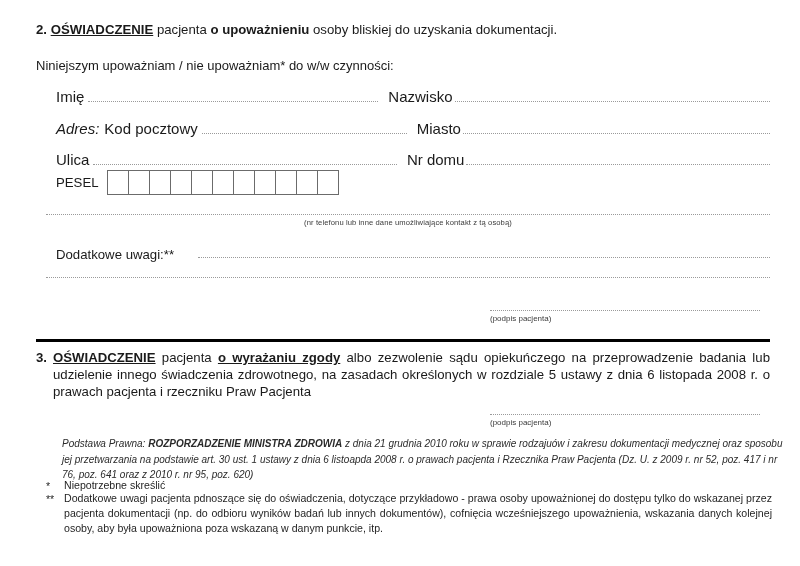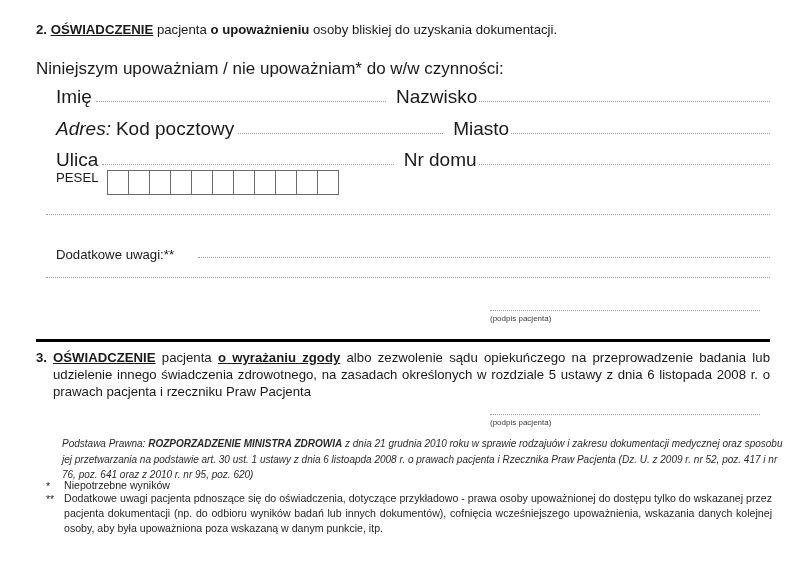--- a/index.html
+++ b/index.html
@@ -44,28 +44,28 @@
     white-space: nowrap;
   }
   .sec-num { font-weight: bold; }
   .u-bold-underline {
     font-weight: bold;
     text-decoration: underline;
   }
   .b { font-weight: bold; }
 
   #s2-title { left: 36px; top: 22px; }
-  #s2-sub   { left: 36px; top: 58px; font-size: 17px; }
+  #s2-sub   { left: 36px; top: 58px; font-size: 13px; }
 
   
   .field-row {
     position: absolute;
     display: flex;
     align-items: center;
-    font-size: 19px;
+    font-size: 15px;
     line-height: 1.1;
     height: 17px;
   }
   .field-row .lbl { white-space: nowrap; }
   .field-row .lbl.italic { font-style: italic; }
 
   #row-imie    { left: 56px; top: 89px;  width: 714px; }
   #row-adres   { left: 56px; top: 121px; width: 714px; }
   #row-ulica   { left: 56px; top: 152px; width: 714px; }
 
@@ -74,21 +74,21 @@
   #row-ulica .dots.d1     { max-width: 455px; }
 
   .gap-lbl { margin-left: 10px; white-space: nowrap; }
 
   
   #pesel-row {
     position: absolute;
     left: 56px;
     top: 170px;
     display: flex;
-    align-items: flex-start;
+    align-items: center;
     font-size: 13.2px;
   }
   #pesel-row .lbl { margin-right: 8px; }
   .pesel-grid {
     display: flex;
     border: 1px solid #6b6b6b;
     border-right: none;
     height: 23px;
     background: #fff;
   }
@@ -276,20 +276,21 @@
         <span class="pesel-cell"></span>
         <span class="pesel-cell"></span>
         <span class="pesel-cell"></span>
         <span class="pesel-cell"></span>
         <span class="pesel-cell"></span>
         <span class="pesel-cell"></span>
       </span>
   </div>
 
   <div id="phone-line"></div>
+  <div id="phone-caption">(nr telefonu lub inne dane umożliwiające kontakt z tą osobą)</div>
 
   <div id="row-uwagi">
     <span class="lbl">Dodatkowe uwagi:**</span>
     <span class="dots"></span>
   </div>
   <div id="uwagi-line-2"></div>
 
   <div class="sig-block" id="sig-1">
     <div class="sig-line"></div>
     <div class="sig-caption">(podpis pacjenta)</div>
@@ -316,21 +317,21 @@
 
   <div id="legal">
     <span>Podstawa Prawna:</span>
     <span class="strong">ROZPORZADZENIE MINISTRA ZDROWIA</span>
     <span>z dnia 21 grudnia 2010 roku w sprawie rodzajuów i zakresu dokumentacji medycznej oraz sposobu jej przetwarzania</span>
     <span>na podstawie art. 30 ust. 1 ustawy z dnia 6 listoapda 2008 r. o prawach pacjenta i Rzecznika Praw Pacjenta (Dz. U. z 2009 r. nr 52, poz. 417 i nr 76, poz. 641 oraz z 2010 r. nr 95, poz. 620)</span>
   </div>
 
   <div class="note" id="note-1">
     <span class="mark">*</span>
-    <span class="txt">Niepotrzebne wyników</span>
+    <span class="txt">Niepotrzebne skreślić</span>
   </div>
 
   <div class="note" id="note-2">
     <span class="mark">**</span>
     <span class="txt">Dodatkowe uwagi pacjenta pdnoszące się do oświadczenia, dotyczące przykładowo - prawa osoby upoważnionej do dostępu tylko do wskazanej  przez pacjenta dokumentacji (np. do odbioru wyników badań lub innych dokumentów), cofnięcia wcześniejszego upoważnienia, wskazania danych kolejnej osoby, aby była upoważniona poza wskazaną w danym punkcie, itp.</span>
   </div>
 
 </div>
 
 </body></html>

